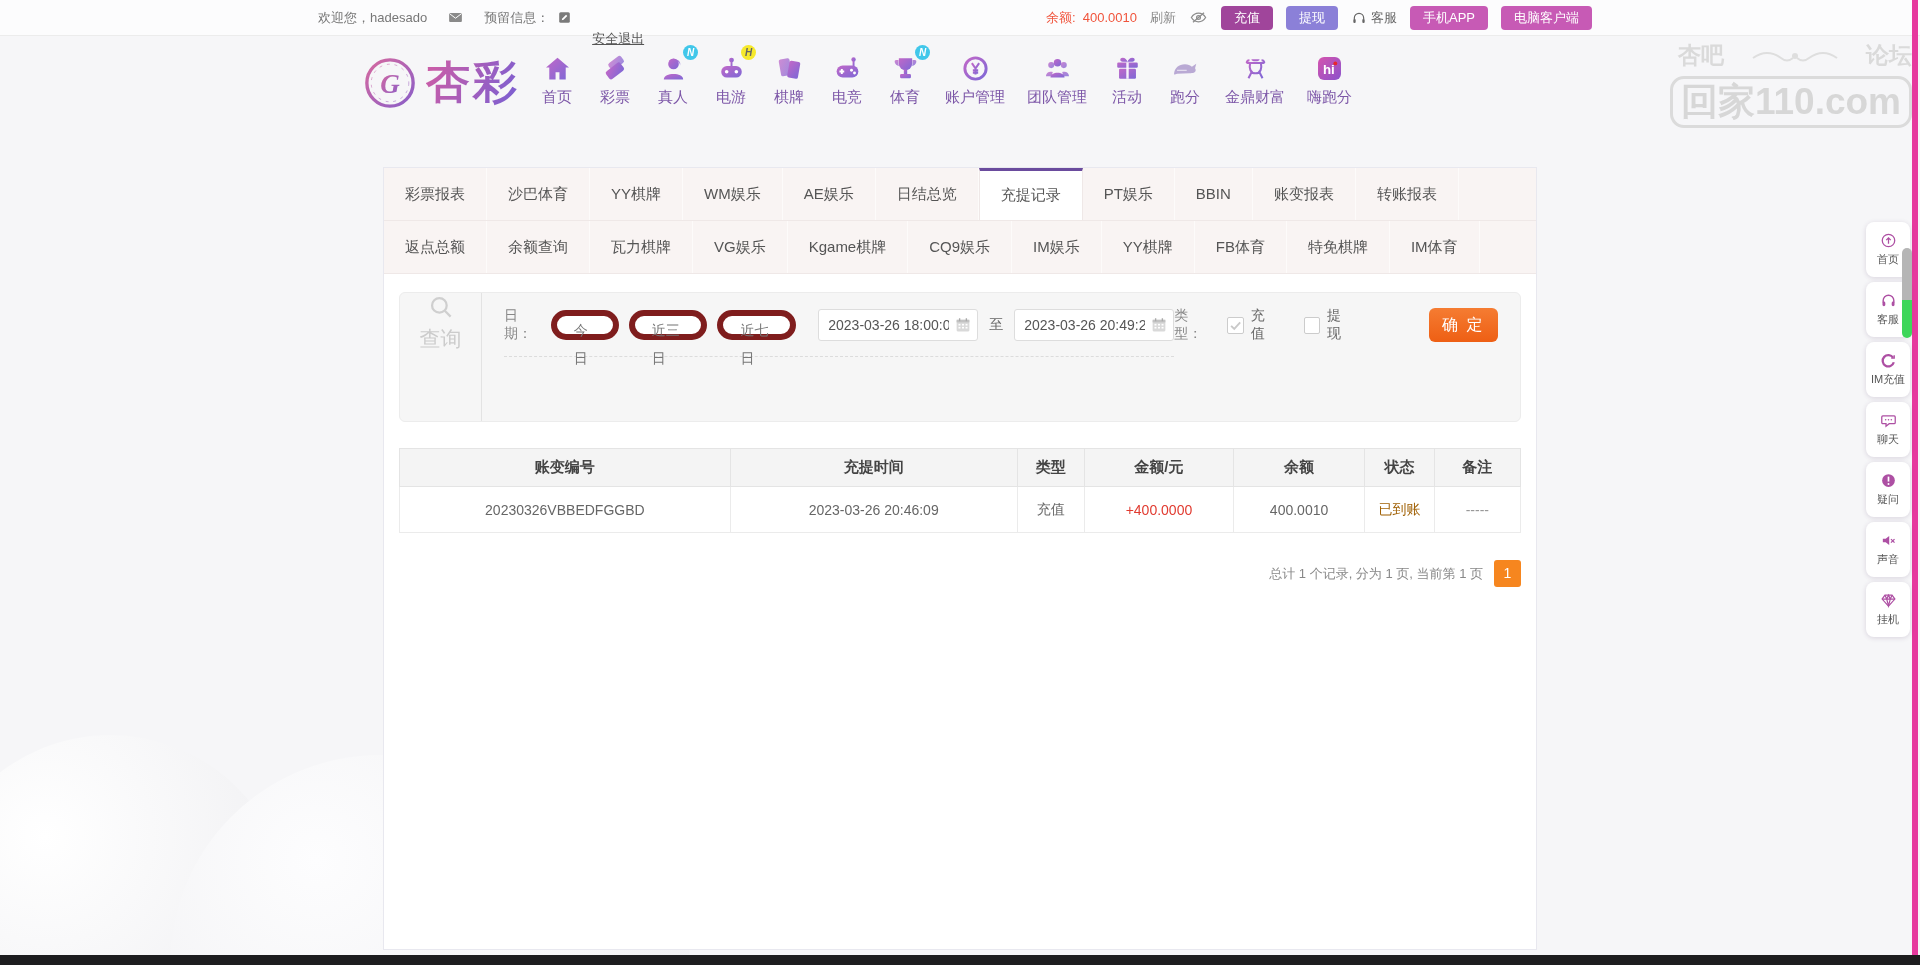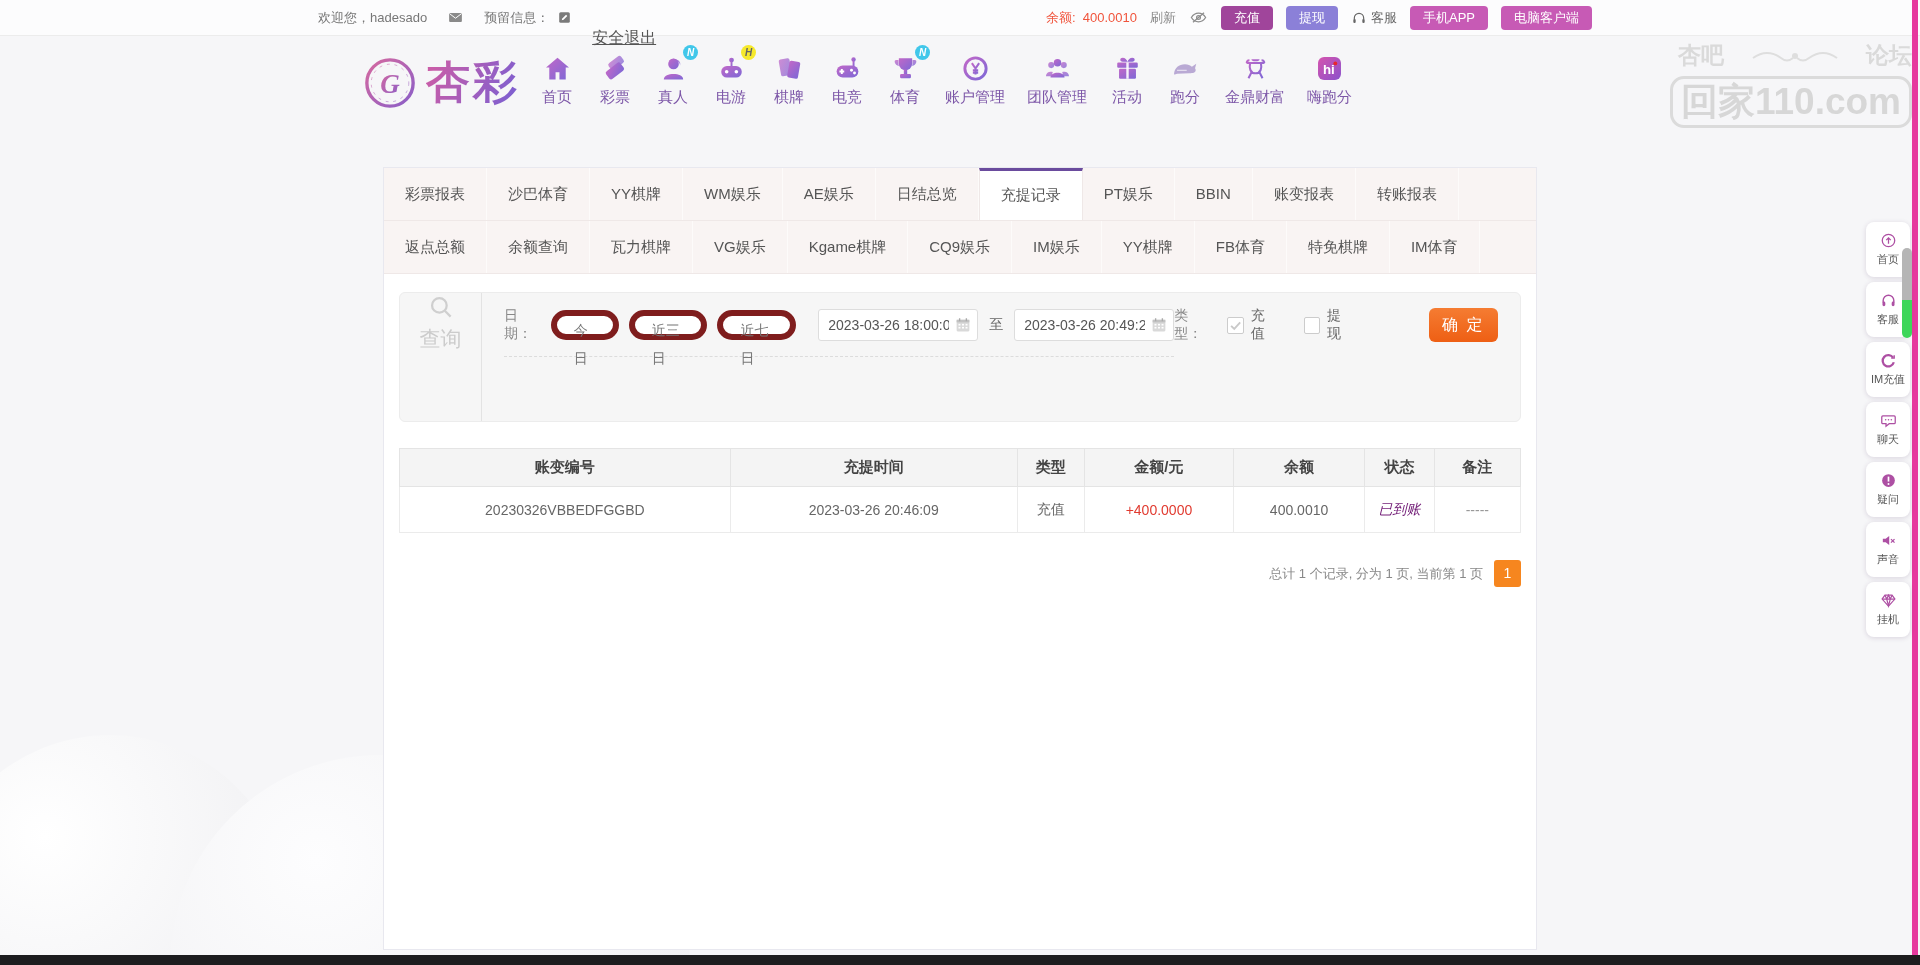--- a/index.html
+++ b/index.html
@@ -22,21 +22,21 @@
             border:3px solid #dbdbdb; border-radius:14px; z-index:1;
             text-align:center; line-height:46px; font-size:37px; font-weight:bold;
             color:#d7d7d7; }
 
   
   .topbar { position:absolute; top:0; left:0; width:100%; height:36px;
             background:#fcfcfd; border-bottom:1px solid #ececec; z-index:3; }
   .topbar-left { position:absolute; left:318px; top:0; height:35px; display:flex; align-items:center; gap:20px; }
   .topbar-right { position:absolute; right:328px; top:0; height:35px; display:flex; align-items:center; gap:13px; }
   .tb-text { font-size:13px; color:#777;text-align:center; }
-  .tb-link { font-size:16px; color:#555; text-decoration:underline; cursor:pointer;margin-top:42px; }
+  .tb-link { font-size:13px; color:#555; text-decoration:underline; cursor:pointer;margin-top:42px; }
   .tb-icon svg { display:block; }
   .balance { font-size:13px; color:#f0543c; }
   .tb-btn { height:24px; line-height:24px; padding:0 13px; border-radius:4px;
             color:#fff; font-size:13px; cursor:pointer; }
   .btn-recharge { background:#a0459b; }
   .btn-withdraw { background:#8b80d8; }
   .btn-pink { background:#c75ab5; }
   .service { display:flex; align-items:center; gap:4px; font-size:13px; color:#666; cursor:pointer; }
 
   
@@ -88,21 +88,21 @@
   .submit-btn { margin-left:48px; width:76px; height:34px; border-radius:6px;
                 background:linear-gradient(#f57c32,#ee5f14); color:#fff; font-size:16px;
                 text-align:center; line-height:34px; letter-spacing:2px; cursor:pointer; }
 
   
   .records { margin:26px 15px 0; }
   table { width:100%; border-collapse:collapse; table-layout:fixed; }
   th { height:38px; background:#f4f4f4; border:1px solid #e4e4e4; font-size:15px; color:#444; }
   td { height:46px; border:1px solid #ebebeb; font-size:14px; color:#666; text-align:center; }
   .cell-amount { color:#e13b30; }
-  .cell-status { color:#701a75;font-style:italic; }
+  .cell-status { color:#a16207; }
   .cell-remark { color:#999; }
 
   
   .pager { margin:27px 15px 0; display:flex; justify-content:flex-end; align-items:center; gap:11px;
            color:#888; font-size:13px; }
   .page-box { width:27px; height:27px; background:#f6861f; color:#fff; border-radius:3px;
               text-align:center; line-height:27px; font-size:14px; cursor:pointer; }
 
   
   .side { position:absolute; right:10px; top:222px; width:44px; display:flex; flex-direction:column;

